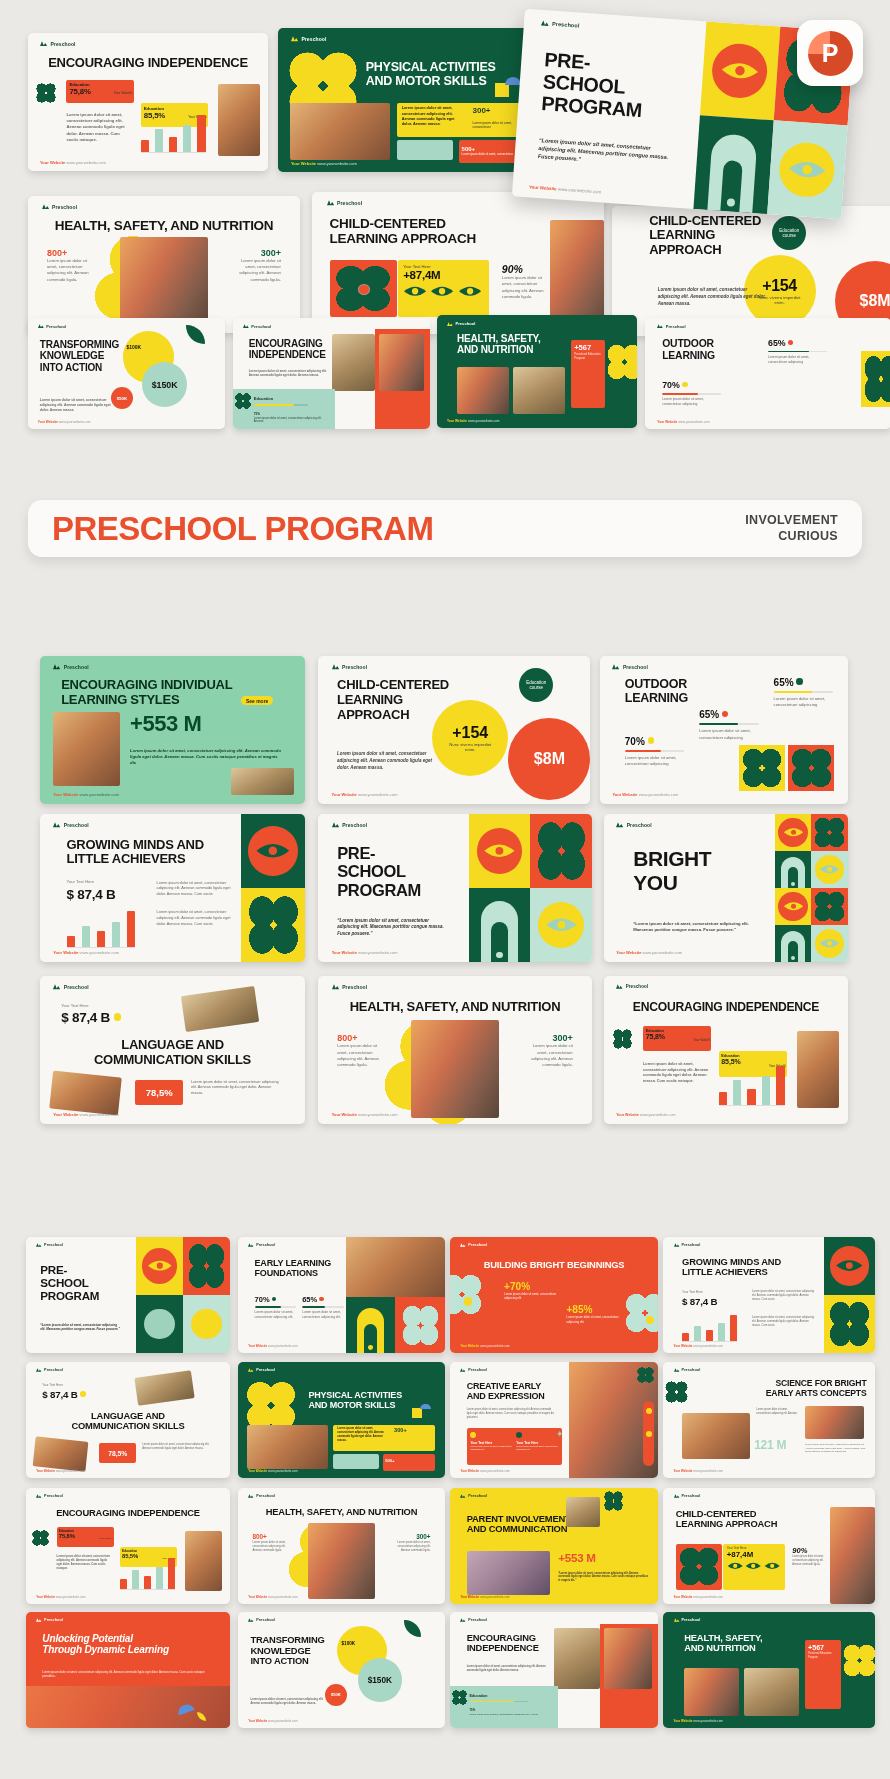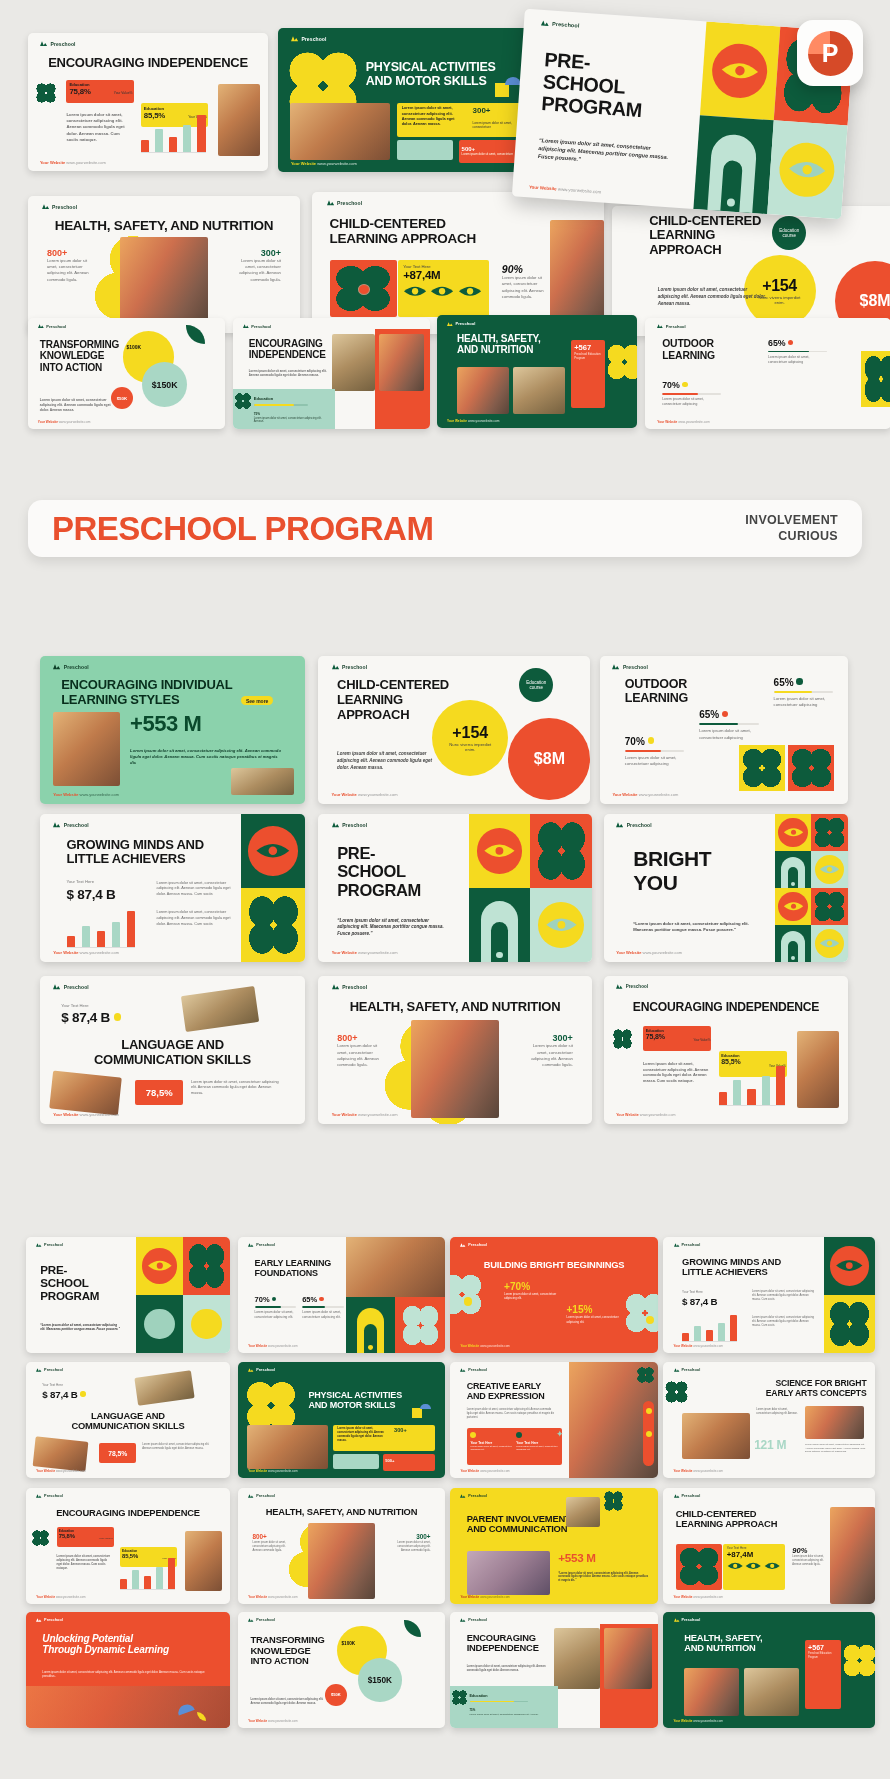--- a/index.html
+++ b/index.html
@@ -689,21 +689,21 @@
   <div class="abs t tw" style="left:0;right:0;top:20%;text-align:center;font-size:1.25em">BUILDING BRIGHT BEGINNINGS</div>
   <div class="abs flower" style="--c:#bfe3d4;left:-4%;top:32%;width:5.4em;height:5.4em"></div>
   <div class="abs dot" style="left:6.5%;top:52%;width:1.1em;height:1.1em;background:#f5da1f;position:absolute"></div>
   <div class="abs flower" style="--c:#bfe3d4;left:84%;top:48%;width:5.4em;height:5.4em"></div>
   <div class="abs dot" style="left:94%;top:68%;width:1.1em;height:1.1em;background:#f5da1f;position:absolute"></div>
   <div class="abs" style="left:26%;top:38%;width:26%">
     <b style="font-size:1.35em;color:#f5da1f">+70%</b>
     <div class="lorw">Lorem ipsum dolor sit amet, consectetuer adipiscing elit.</div>
   </div>
   <div class="abs" style="left:56%;top:58%;width:26%">
-    <b style="font-size:1.35em;color:#f5da1f">+15%</b>
+    <b style="font-size:1.35em;color:#f5da1f">+85%</b>
     <div class="lorw">Lorem ipsum dolor sit amet, consectetuer adipiscing elit.</div>
   </div>
   <div class="foot"><b style="color:#f5da1f">Your Website</b> <span style="color:#ffd9cd">www.yourwebsite.com</span></div>
 </div>
 
 <div class="sl" style="left:663px;top:1237px;width:212px;height:116px;font-size:7.5px">
   <div class="logo">
       <svg viewBox="0 0 20 12">
         <path d="M5 0 L10 12 H0 Z M13 4 L18 12 H8 Z" fill="#0d5b3c"></path>
       </svg>

